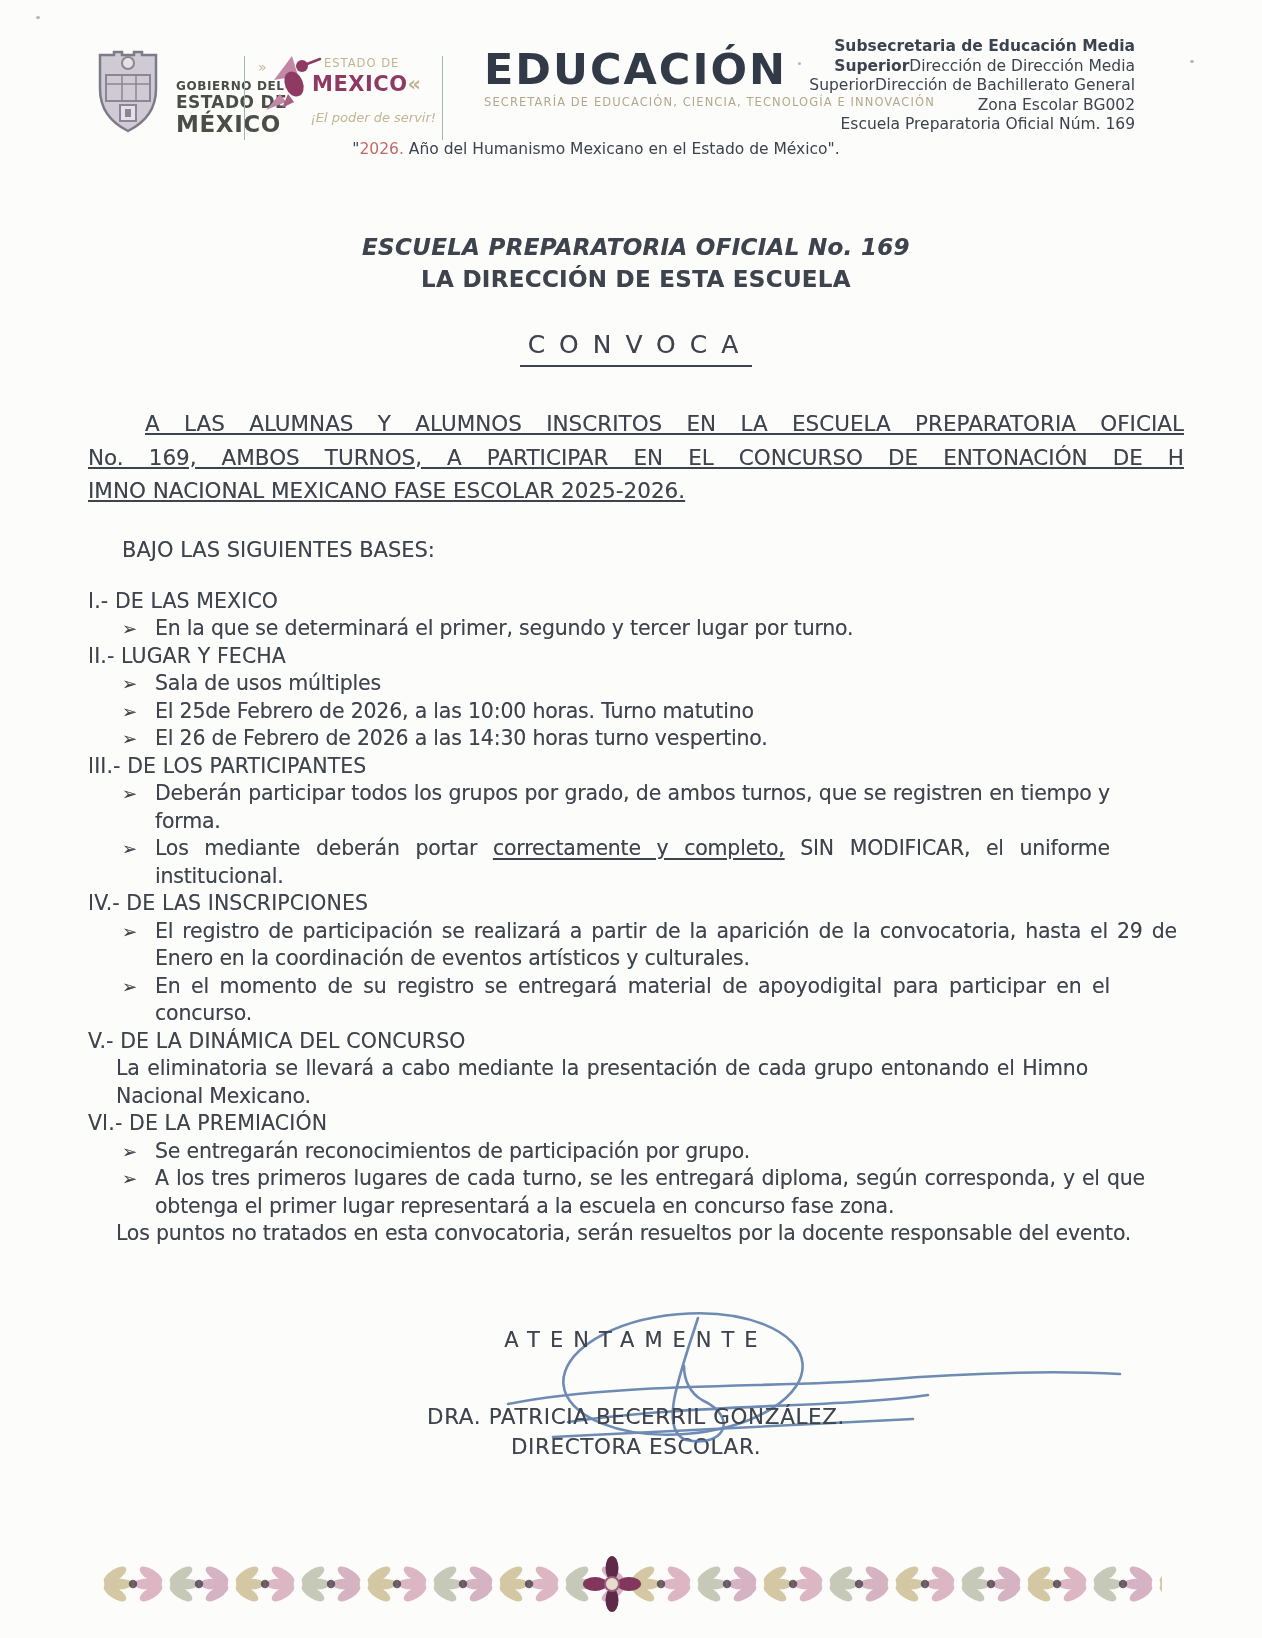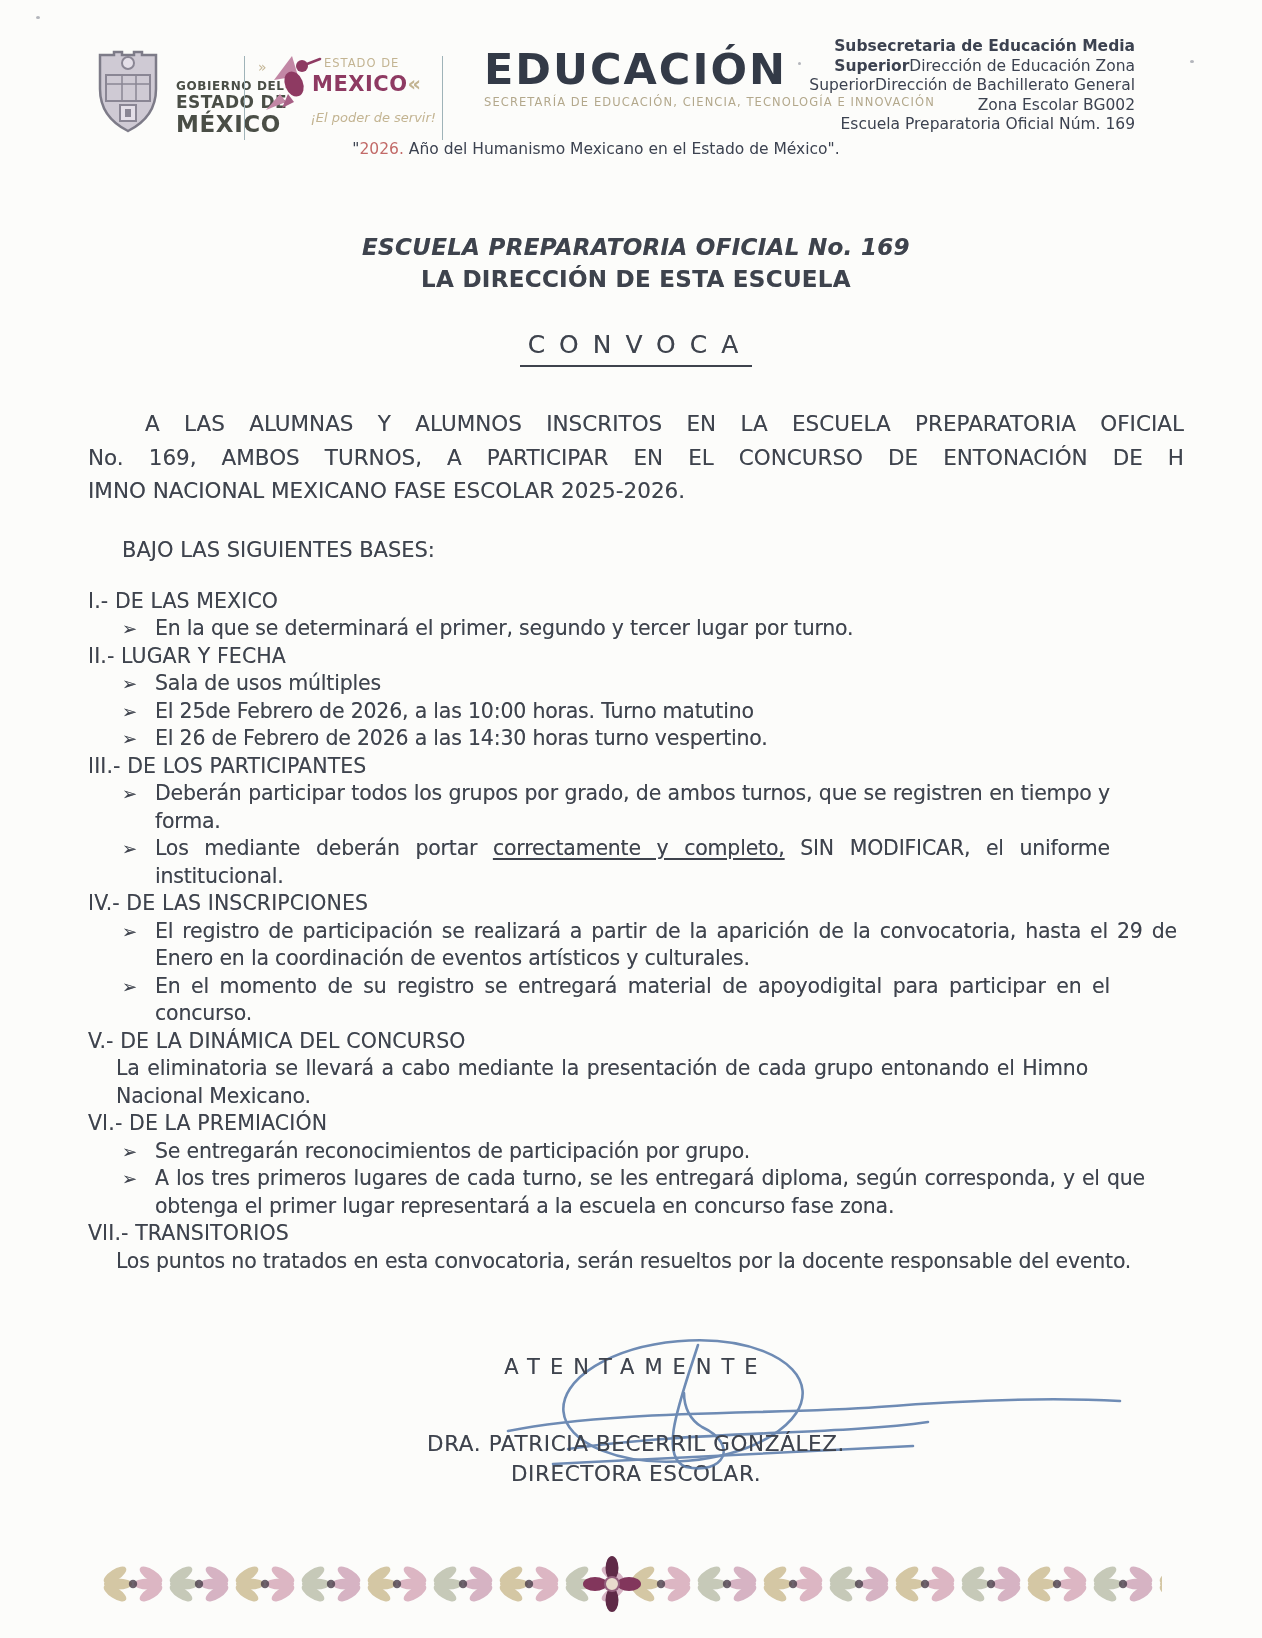--- a/index.html
+++ b/index.html
@@ -38,21 +38,21 @@
   .motto .yr{color:#c26a68;}
 
   
   .content{position:absolute;left:88px;top:234px;width:1096px;
            text-shadow:0 0 .6px rgba(62,67,77,.45);}
   .t1{text-align:center;font-weight:bold;font-style:italic;font-size:23px;letter-spacing:.3px;}
   .t2{text-align:center;font-weight:bold;font-size:23px;margin-top:6px;letter-spacing:.3px;}
   .convoca{text-align:center;margin-top:38px;}
   .convoca span{display:inline-block;font-size:25px;letter-spacing:14px;padding:0 0 6px 8px;
                 border-bottom:2px solid #3e434d;}
-  .intro{margin-top:40px;font-size:21.5px;line-height:33.5px;}
+  .intro{margin-top:40px;font-size:21.5px;line-height:33.5px;text-decoration:underline;}
   .intro .l1{text-indent:57px;text-align:justify;text-align-last:justify;}
   .intro .l2{text-align:justify;text-align-last:justify;}
   .bases{margin-top:30px;margin-left:34px;font-size:21px;}
   .sections{margin-top:26px;font-size:20.5px;line-height:27.5px;letter-spacing:-0.2px;}
   .sec-title{letter-spacing:.1px;}
   .sec-body{margin-left:28px;text-align:justify;}
   .sec-body.w1{max-width:972px;}
   .sec-body.w2{max-width:1050px;}
   .bullet{display:flex;margin-left:34px;}
   .bullet .ar{width:33px;flex:none;font-size:18px;}
@@ -118,21 +118,21 @@
     <div class="edx-slogan">¡El poder de servir!</div>
   </div>
 
   <div class="edu-logo">
     <div class="edu-name">EDUCACIÓN</div>
     <div class="edu-sub">SECRETARÍA DE EDUCACIÓN, CIENCIA, TECNOLOGÍA E INNOVACIÓN</div>
   </div>
 
   <div class="dept">
     <div><span class="b">Subsecretaria de Educación Media</span><span></span></div>
-    <div><span class="b">Superior</span><span>Dirección de Educación Zona</span></div>
+    <div><span class="b">Superior</span><span>Dirección de Dirección Media</span></div>
     <div><span class="b"></span><span>SuperiorDirección de Bachillerato General</span></div>
     <div><span class="b"></span><span>Zona Escolar BG002</span></div>
     <div><span class="b"></span><span>Escuela Preparatoria Oficial Núm. 169</span></div>
   </div>
 
   <div class="motto">
     <span>"</span><span class="yr">2026.</span><span> Año del Humanismo Mexicano en el Estado de México".</span>
   </div>
 
   <div class="content">
@@ -200,21 +200,20 @@
       <div class="sec-title">VI.- DE LA PREMIACIÓN</div>
       <div class="bullet">
         <span class="ar">➢</span>
         <div class="bt">Se entregarán reconocimientos de participación por grupo.</div>
       </div>
       <div class="bullet w-md">
         <span class="ar">➢</span>
         <div class="bt">A los tres primeros lugares de cada turno, se les entregará diploma, según corresponda, y el que obtenga el primer lugar representará a la escuela en concurso fase zona.</div>
       </div>
 
-      <div class="sec-title">VII.- TRANSITORIOS</div>
       <div class="sec-body w2">Los puntos no tratados en esta convocatoria, serán resueltos por la docente responsable del evento.</div>
 
     </div>
 
     <div class="sig">
       <svg class="sig-svg" width="700" height="200" viewBox="0 0 700 200">
         <g fill="none" stroke="#5b7cab" stroke-width="2.6" stroke-linecap="round" opacity="0.88">
           <ellipse cx="235" cy="92" rx="120" ry="60" transform="rotate(-5 235 92)"></ellipse>
           <path d="M250 36 C 232 92 210 148 238 158 C 276 166 292 136 254 118 C 242 111 236 98 236 84"></path>
           <path d="M60 122 C 170 100 330 106 430 98 C 520 91 600 88 672 92"></path>

